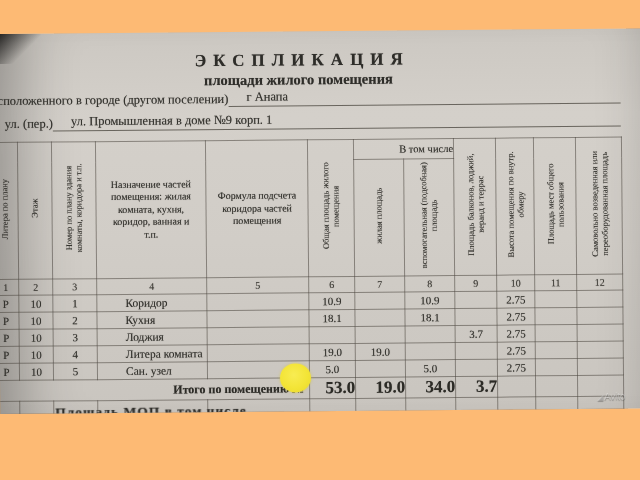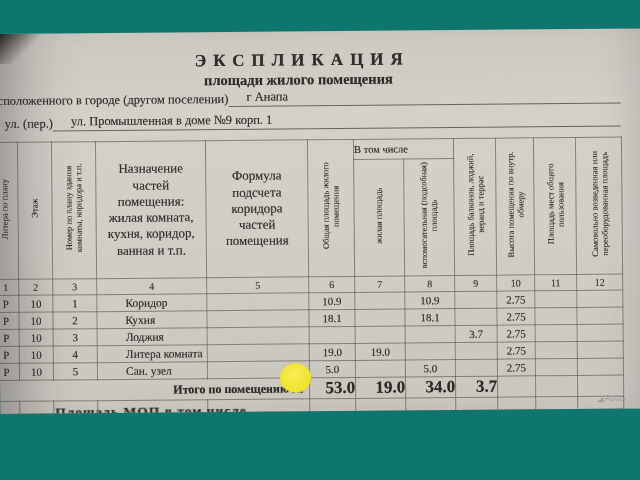--- a/index.html
+++ b/index.html
@@ -1,16 +1,16 @@
 <!DOCTYPE html>
 <html><head>
 <meta charset="utf-8">
 <style>
   html,body{margin:0;padding:0;background:#000;}
-  .stage{position:relative;width:640px;height:480px;background:#0f766e;overflow:hidden;
+  .stage{position:relative;width:640px;height:480px;background:#fdba74;overflow:hidden;
          font-family:"Liberation Serif","DejaVu Serif",serif;color:#34332e;}
   .paper{position:absolute;top:34px;left:-3px;width:646px;height:380px;
          transform:rotate(-0.5deg);transform-origin:0 0;overflow:hidden;
          background:linear-gradient(180deg,#ccc8c2 0%,#d4d0ca 22%,#d1cdc7 55%,#c9c5bf 100%);
          box-shadow:inset 70px 0 60px -50px rgba(0,0,0,0.30), inset -40px 0 50px -40px rgba(0,0,0,0.18);}
   .paper *{text-shadow:0 0 0.7px rgba(45,44,40,0.55);}
   .corner-shadow{position:absolute;top:0;left:0;width:44px;height:30px;
          background:linear-gradient(135deg,rgba(10,9,8,0.85) 0%,rgba(10,9,8,0) 62%);}
   .title{position:absolute;top:19px;left:0;width:100%;text-align:center;
          transform:translateX(-18px);font-size:17px;font-weight:bold;letter-spacing:7px;color:#2e2d29;}
@@ -20,22 +20,22 @@
   .addr-line1{top:58px;}
   .addr-line2{top:81px;}
   .addr .lbl{flex:0 0 auto;}
   .addr-line2 .lbl{padding-left:7px;}
   .addr .val{flex:1 1 auto;border-bottom:1px solid rgba(70,65,58,0.75);padding:0 0 1px 18px;}
   table.expl{position:absolute;top:108px;left:-7px;width:630px;border-collapse:collapse;table-layout:fixed;}
   table.expl th,table.expl td{border:1px solid rgba(72,67,60,0.55);padding:0;margin:0;
          font-weight:normal;vertical-align:middle;overflow:hidden;}
   tr.h-span{height:20px;}
   tr.h-vert{height:100px;}
-  .span-h{font-size:10.5px;text-align:left;}
-  .hh{font-size:13px;line-height:1.25;text-align:center;padding:2px 9px;}
+  .span-h{font-size:10.5px;text-align:right;}
+  .hh{font-size:10px;line-height:1.25;text-align:center;padding:2px 9px;}
   th .vh{display:inline-block;writing-mode:vertical-rl;transform:rotate(180deg);
          font-size:8.5px;line-height:1.18;max-height:112px;text-align:center;word-break:break-word;}
   th.vcell{text-align:center;}
   tr.nums{height:16px;}
   tr.nums td{font-size:10px;text-align:center;color:#403e38;}
   tr.drow{height:17px;}
   tr.drow td{font-size:11px;text-align:center;}
   tr.drow td.name{text-align:left;padding-left:28px;font-size:11.5px;}
   tr.trow{height:19px;}
   tr.trow td{font-size:17px;font-weight:bold;text-align:right;color:#2c2b26;}

